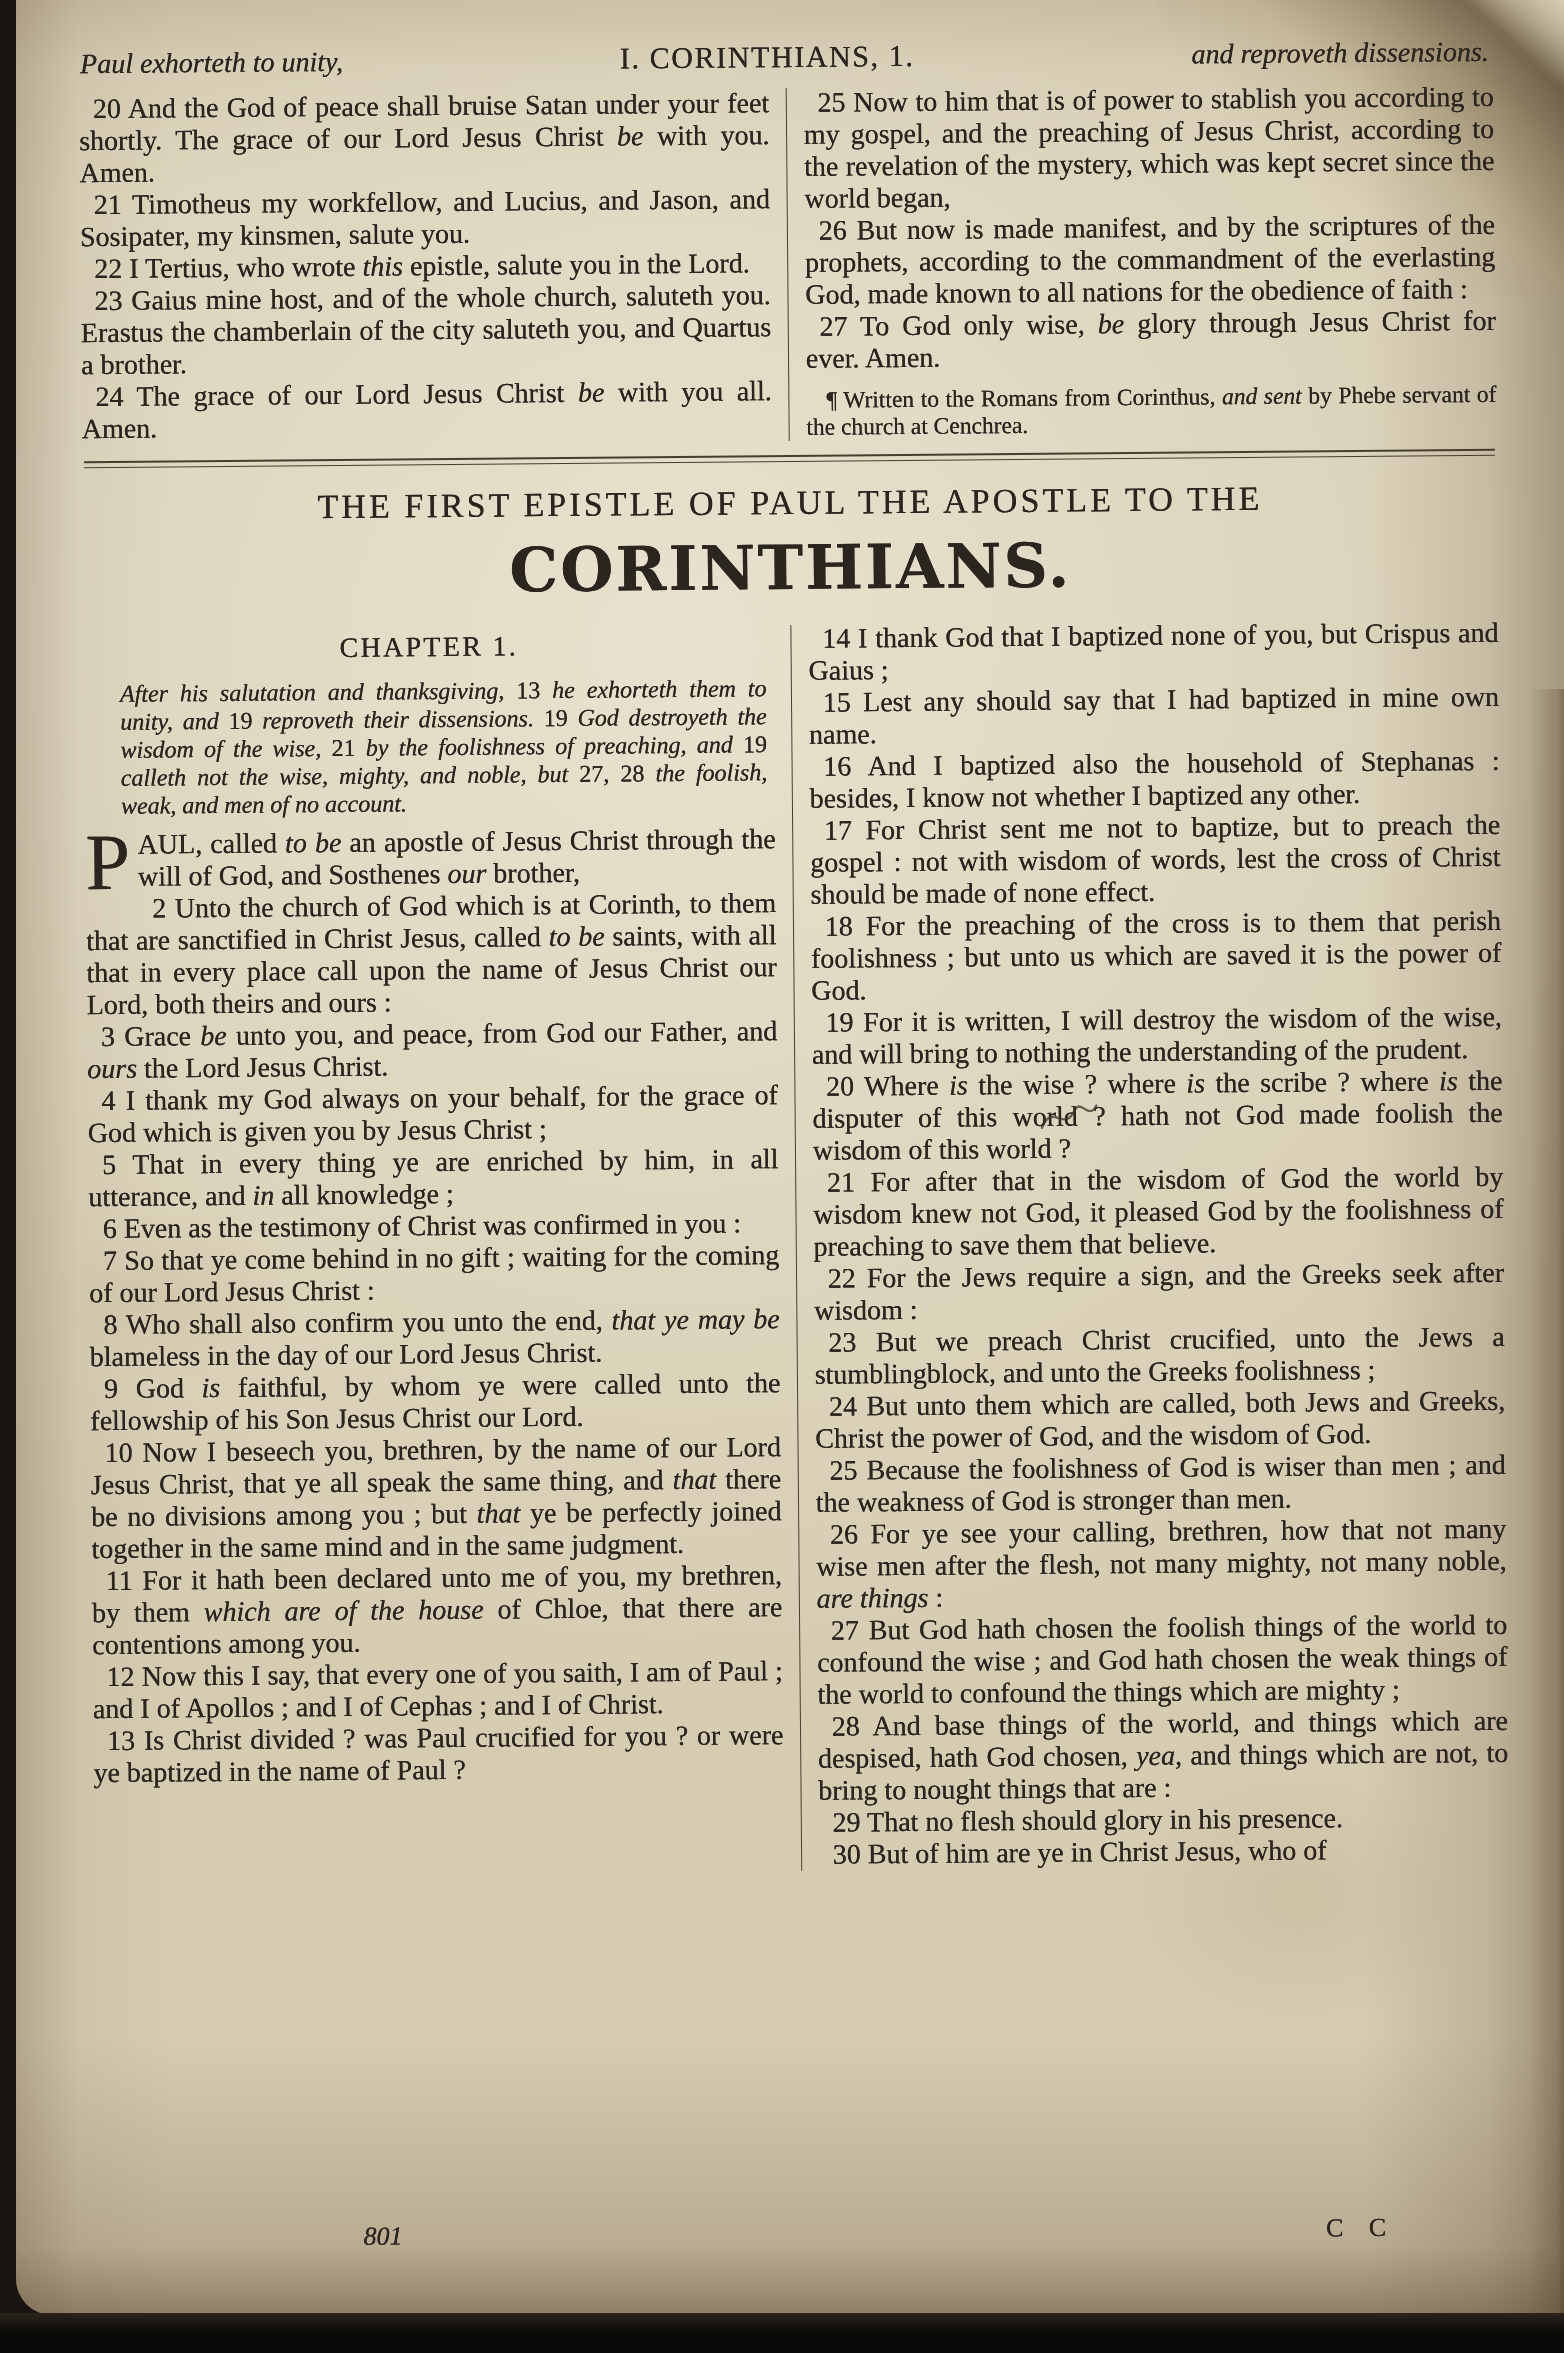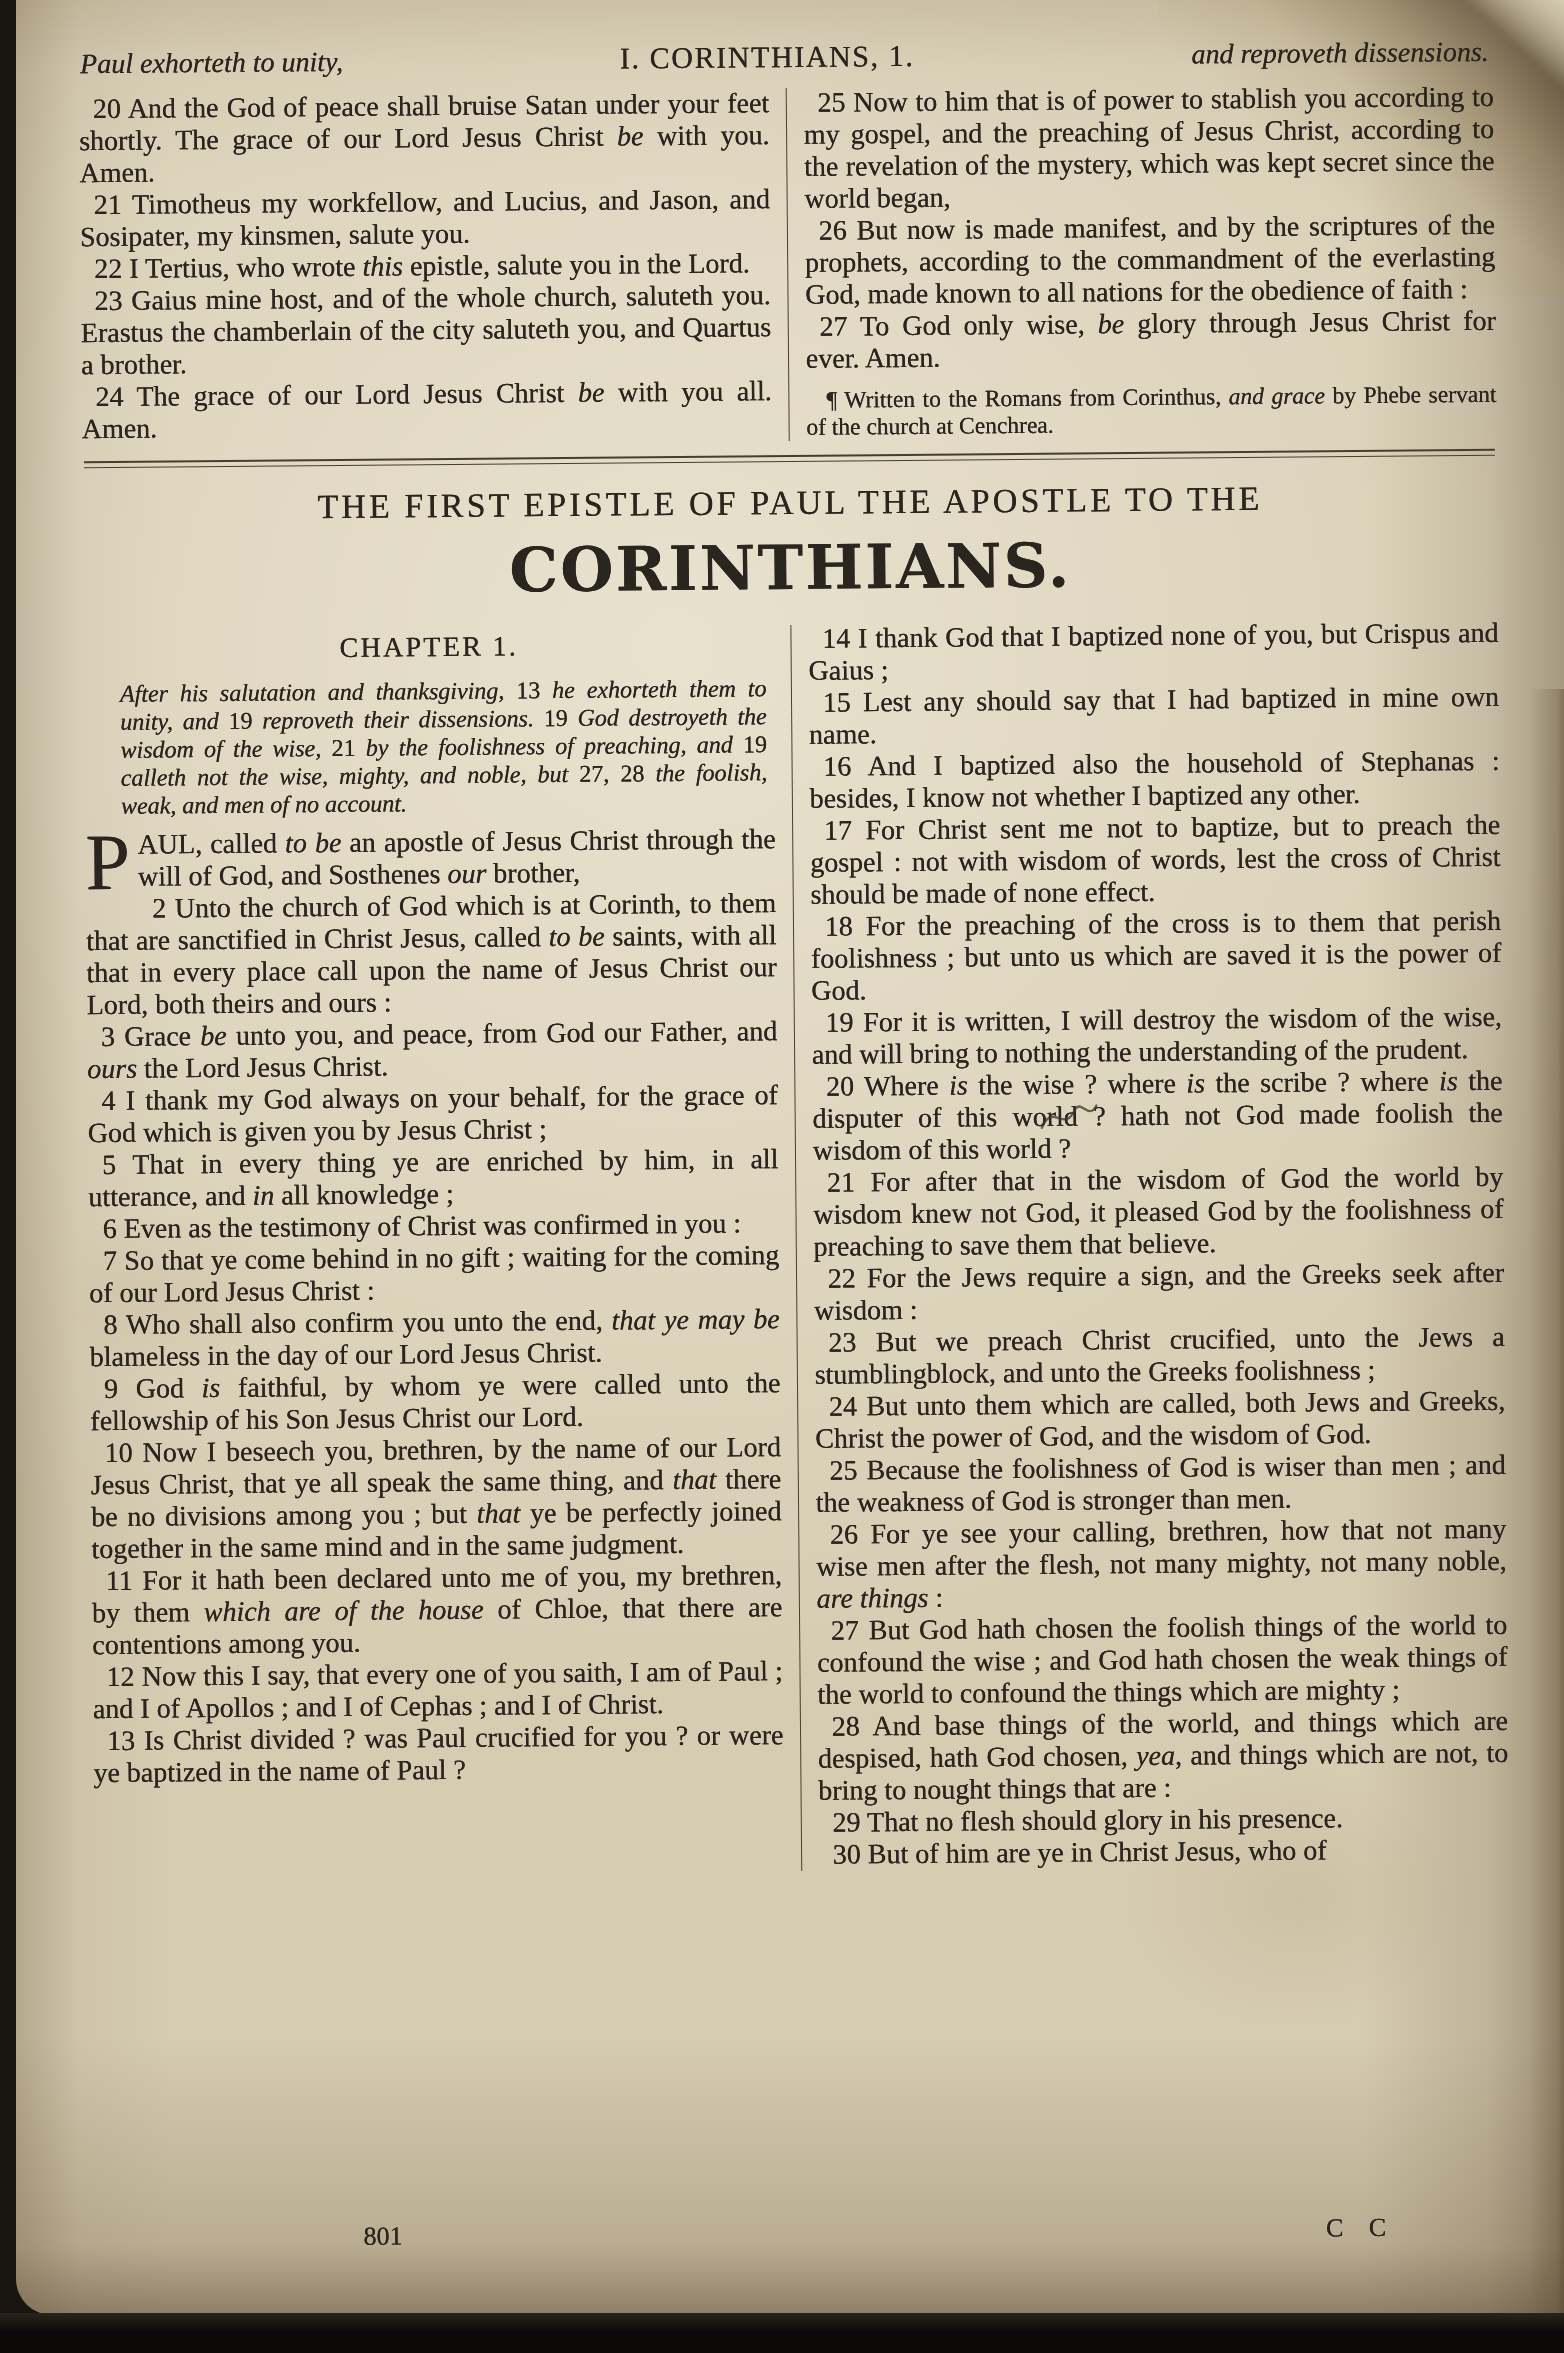--- a/index.html
+++ b/index.html
@@ -73,21 +73,21 @@
     font-style:italic; font-size:24px; line-height:28px;
     text-align:justify; padding:0 7.8px 0 36px; margin-bottom:9.4px;
   }
   .summary i { font-style:normal; }
   .first-verse { text-indent:0; }
   .dropcap {
     float:left; font-size:80px; line-height:63px;
     padding:1.6px 7.8px 0 0;
   }
   .page-footer { position:absolute; top:2187px; left:0; width:100%; font-size:26px; }
-  .folio { position:absolute; left:266px; }
+  .folio { position:absolute; left:266px;font-style:italic; }
   .signature { position:absolute; right:117px; letter-spacing:9.4px;margin-left:20px; }
   .ink-mark { position:absolute; left:951px; top:1066px; opacity:0.75; }
 </style>
 </head>
 <body>
 
 <div class="page">
   <div class="corner-curl"></div>
   <div class="right-edge"></div>
 
@@ -109,21 +109,21 @@
           <p class="verse">24 The grace of our Lord Jesus Christ <i>be</i> with you all. Amen.</p>
         </div>
       <div class="col-divider"></div>
       <div class="col">
         <div>
 
         <p class="verse">25 Now to him that is of power to stablish you according to my gospel, and the preaching of Jesus Christ, according to the revelation of the mystery, which was kept secret since the world began,</p>
             <p class="verse">26 But now is made manifest, and by the scriptures of the prophets, according to the commandment of the everlasting God, made known to all nations for the obedience of faith&nbsp;:</p>
             <p class="verse">27 To God only wise, <i>be</i> glory through Jesus Christ for ever. Amen.</p>
           </div>
-        <p class="colophon">¶ Written to the Romans from Corinthus, <i>and grace</i> by Phebe servant of the church at Cenchrea.</p>
+        <p class="colophon">¶ Written to the Romans from Corinthus, <i>and sent</i> by Phebe servant of the church at Cenchrea.</p>
       </div>
     </section>
 
     <div class="double-rule"></div>
 
     <div class="title-block">
       <div class="title-line1">THE FIRST EPISTLE OF PAUL THE APOSTLE TO THE</div>
       <div class="title-line2">CORINTHIANS.</div>
     </div>
 

